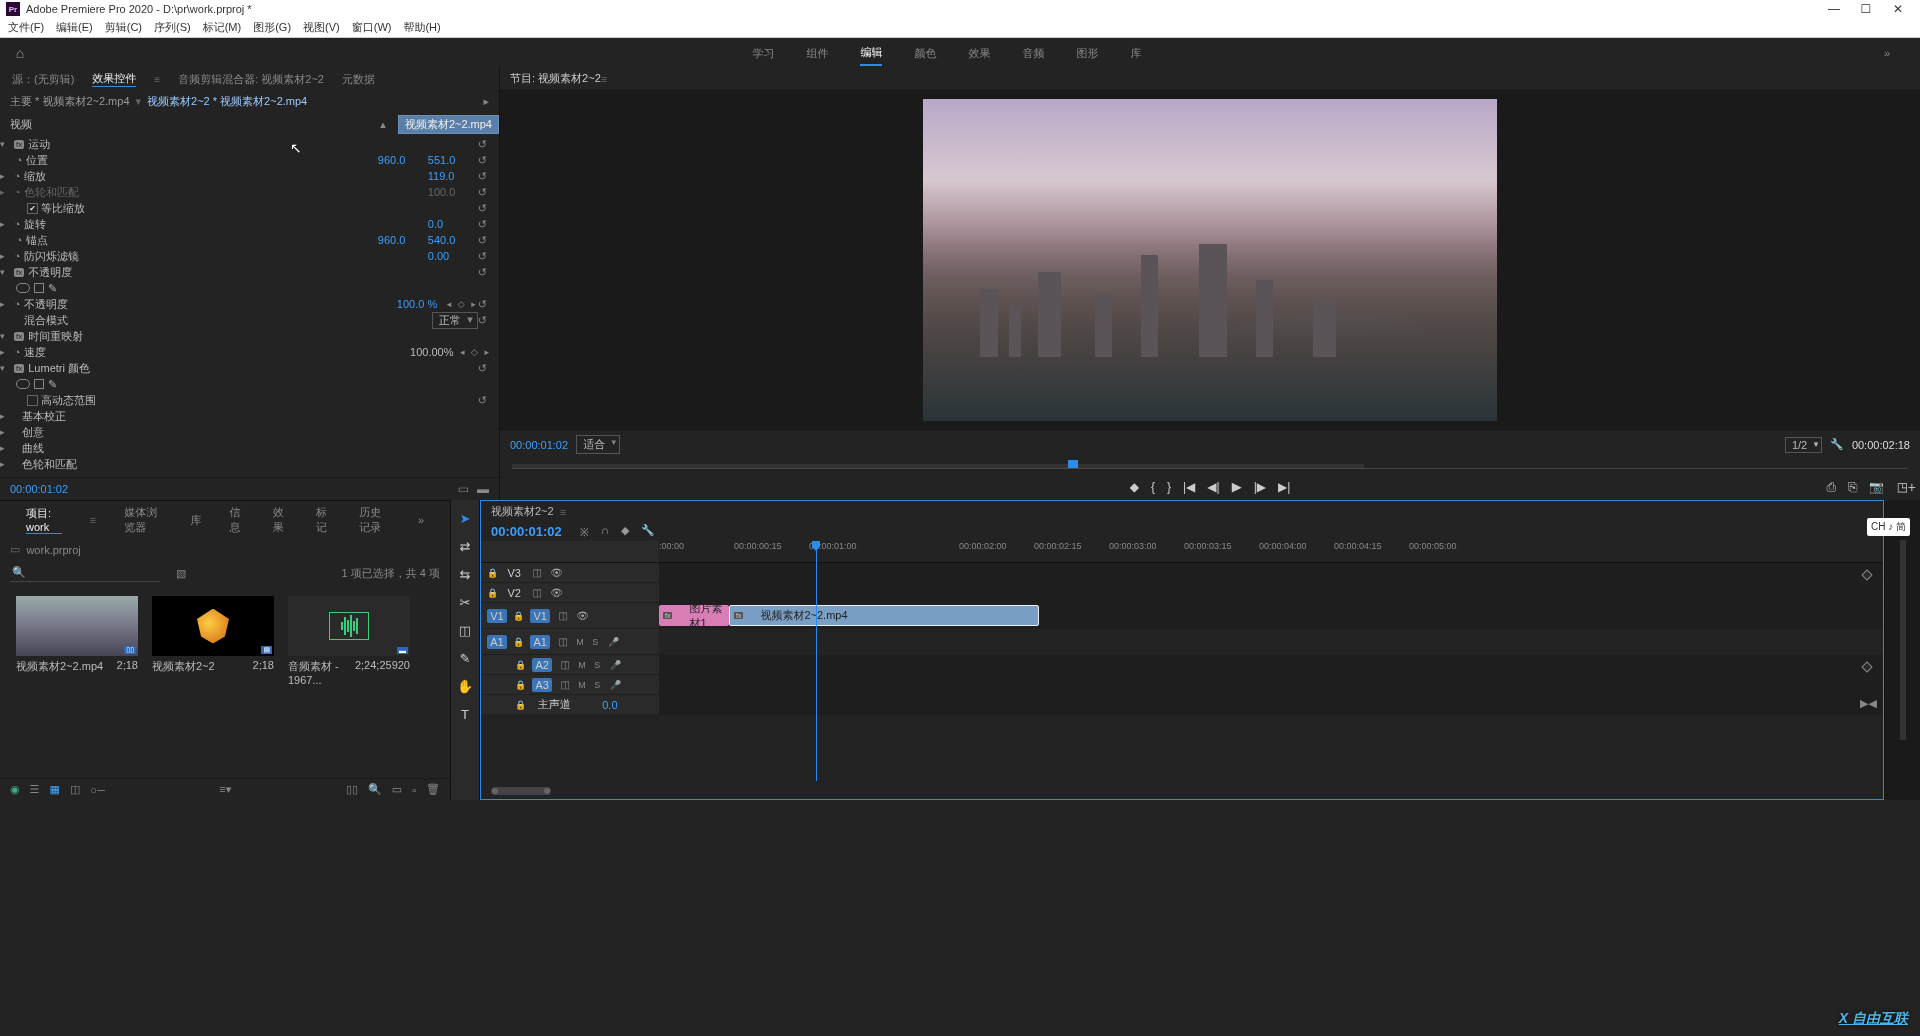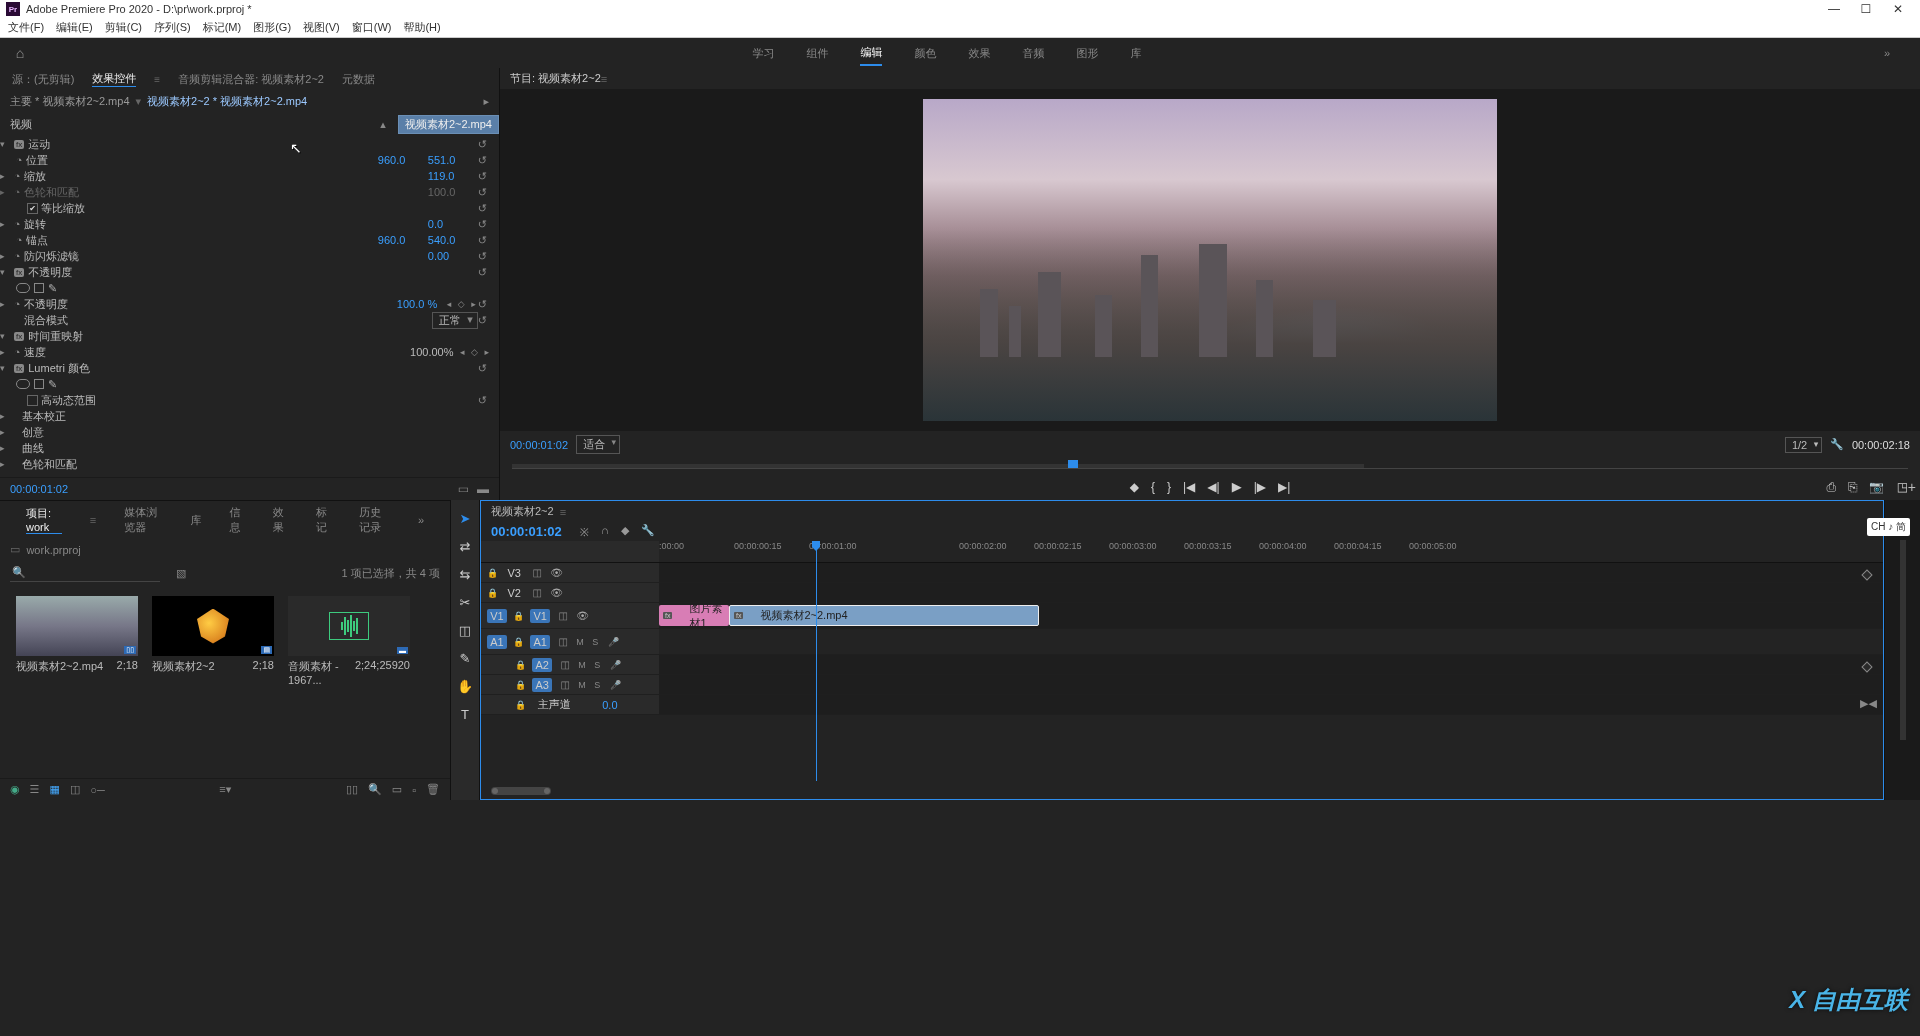--- a/index.html
+++ b/index.html
@@ -145,21 +145,21 @@
 .master-row .track-head { width: 178px; }
 .master-row .val { color: #3a9fff; margin-left: 20px; }
 .tl-scroll { height: 16px; background: #232323; position: relative; }
 .tl-scroll .thumb-bar { position: absolute; left: 10px; width: 60px; top: 4px; height: 8px; background: #444; border-radius: 4px; }
 .tl-scroll .thumb-bar::before, .tl-scroll .thumb-bar::after { content: ""; width: 6px; height: 6px; background: #666; border-radius: 50%; position: absolute; top: 1px; }
 .tl-scroll .thumb-bar::before { left: 1px; }
 .tl-scroll .thumb-bar::after { right: 1px; }
 .meters { width: 36px; background: #1a1a1a; border-left: 1px solid #111; padding-top: 40px; }
 .meter-bar { width: 6px; height: 200px; background: #333; margin: 0 auto; }
 .ime-badge { position: absolute; right: 10px; top: 50%; background: #fff; color: #333; padding: 2px 4px; border-radius: 2px; font-size: 10px; }
-.watermark { position: absolute; right: 12px; bottom: 20px; font-size: 24px; font-style: italic; font-weight: bold; color: #4ab5e8; text-shadow: 0 0 4px rgba(0,0,0,0.8); }
+.watermark { position: absolute; right: 12px; bottom: 8px; font-size: 14px; font-style: italic; font-weight: bold; color: #4ab5e8; text-shadow: 0 0 4px rgba(0,0,0,0.8); text-decoration: underline; }
 .cursor { position: absolute; width: 12px; height: 16px; }
 .cursor::before { content: "↖"; color: #fff; font-size: 14px; text-shadow: 1px 1px 0 #000; }
 .marker-diamond { position: absolute; width: 8px; height: 8px; border: 1px solid #888; transform: rotate(45deg); background: #2a2a2a; }
 </style>
 </head>
 <body>
 
 <div class="titlebar">
   <span class="pr-icon">Pr</span>
   <span class="title">Adobe Premiere Pro 2020 - D:\pr\work.prproj *</span>

